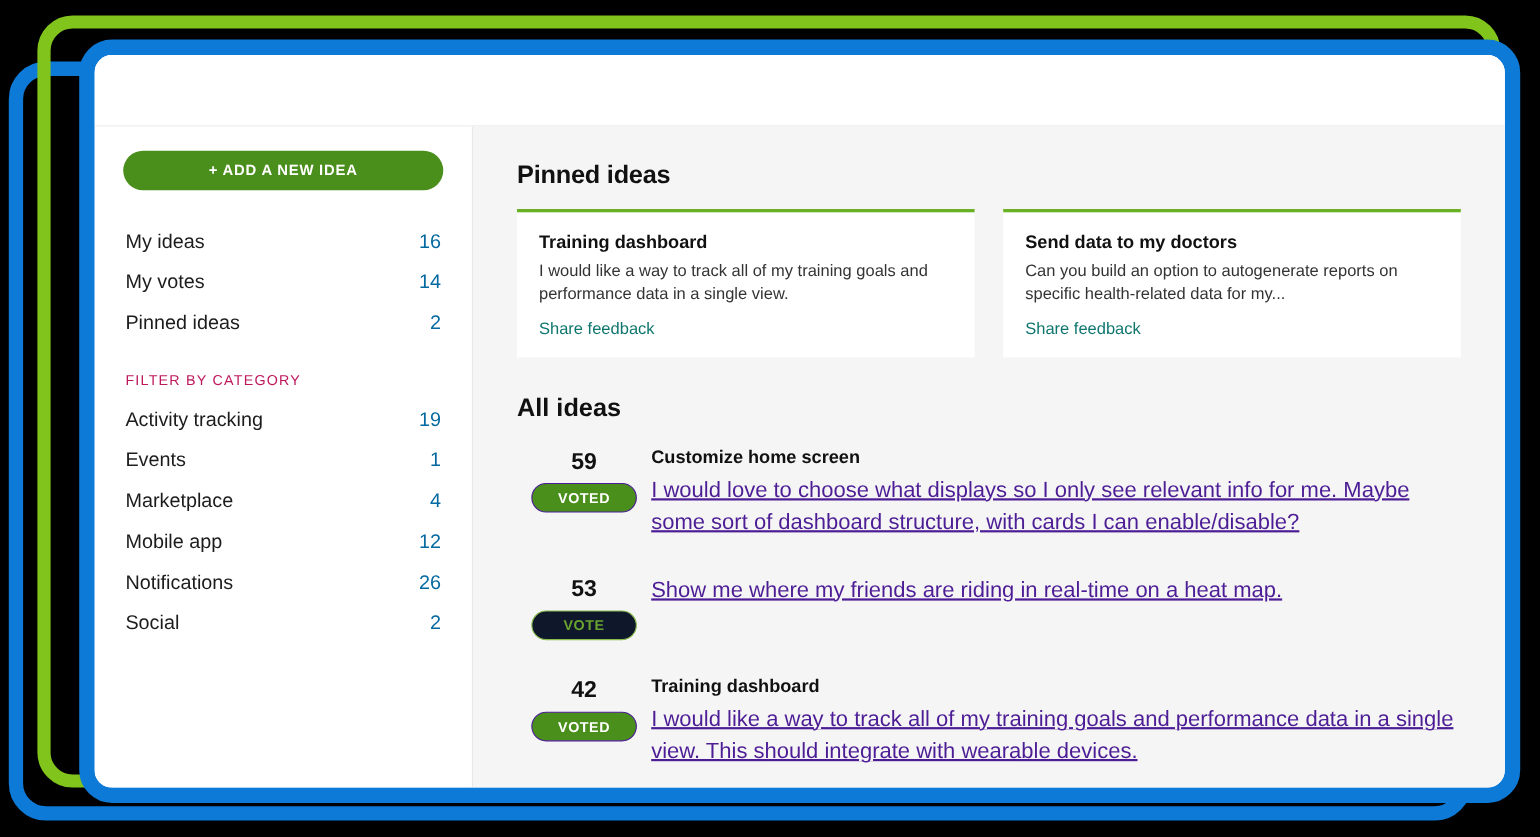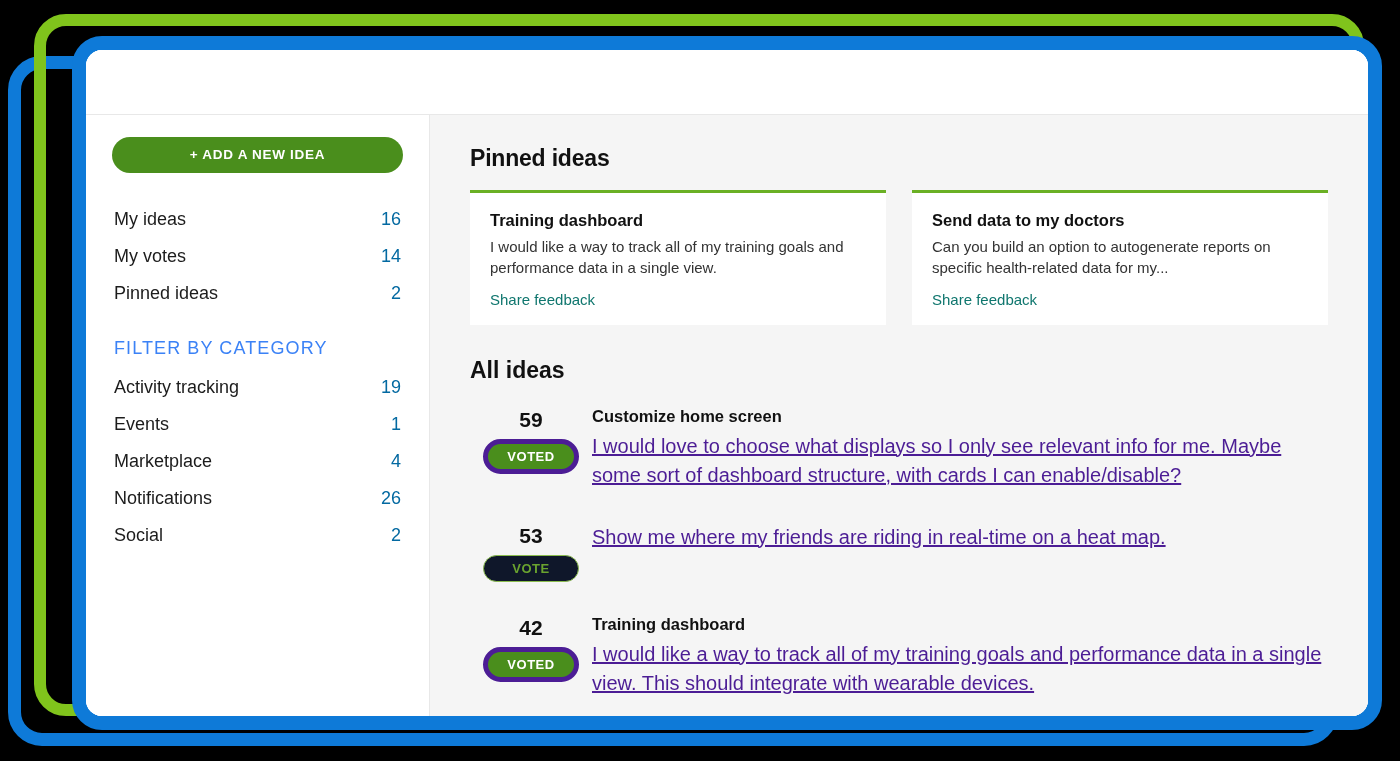--- a/index.html
+++ b/index.html
@@ -125,23 +125,23 @@
     padding: 8px 2px;
     cursor: pointer;
     color: #1c1c1c;
     font-size: 18px;
   }
   .nav-item .nav-label { white-space: nowrap; }
   .nav-item .nav-count { color: #0369a1; font-size: 18px; }
 
   .filter-heading {
     margin: 26px 2px 10px 2px;
-    font-size: 18px;
+    font-size: 13px;
     letter-spacing: 1.1px;
-    color: #3b82f6;
+    color: #be185d;
     text-transform: uppercase;
   }
 
   
   .main {
     flex: 1 1 auto;
     background: #f5f5f5;
     padding: 30px 40px 0 40px;
     overflow: hidden;
     min-width: 0;
@@ -227,21 +227,21 @@
     font-size: 13px;
     font-weight: bold;
     letter-spacing: 0.5px;
     cursor: pointer;
     text-align: center;
     font-family: inherit;
   }
 
   .vote-pill.voted {
     background: #4a8e1c;
-    border: 5px solid #4c1d95;
+    border: 1px solid #4c1d95;
     color: #ffffff;
   }
 
   .vote-pill.notvoted {
     background: #0f172a;
     border: 1px solid #8bbd4e;
     color: #6aa32f;
   }
 
   .idea-body { flex: 1 1 auto; min-width: 0; padding-top: 1px; }
@@ -303,20 +303,24 @@
             </li>
             <li class="nav-item">
               <span class="nav-label">Events</span>
               <span class="nav-count">1</span>
             </li>
             <li class="nav-item">
               <span class="nav-label">Marketplace</span>
               <span class="nav-count">4</span>
             </li>
             <li class="nav-item">
+              <span class="nav-label">Mobile app</span>
+              <span class="nav-count">12</span>
+            </li>
+            <li class="nav-item">
               <span class="nav-label">Notifications</span>
               <span class="nav-count">26</span>
             </li>
             <li class="nav-item">
               <span class="nav-label">Social</span>
               <span class="nav-count">2</span>
             </li>
           </ul>
         </aside>
 

